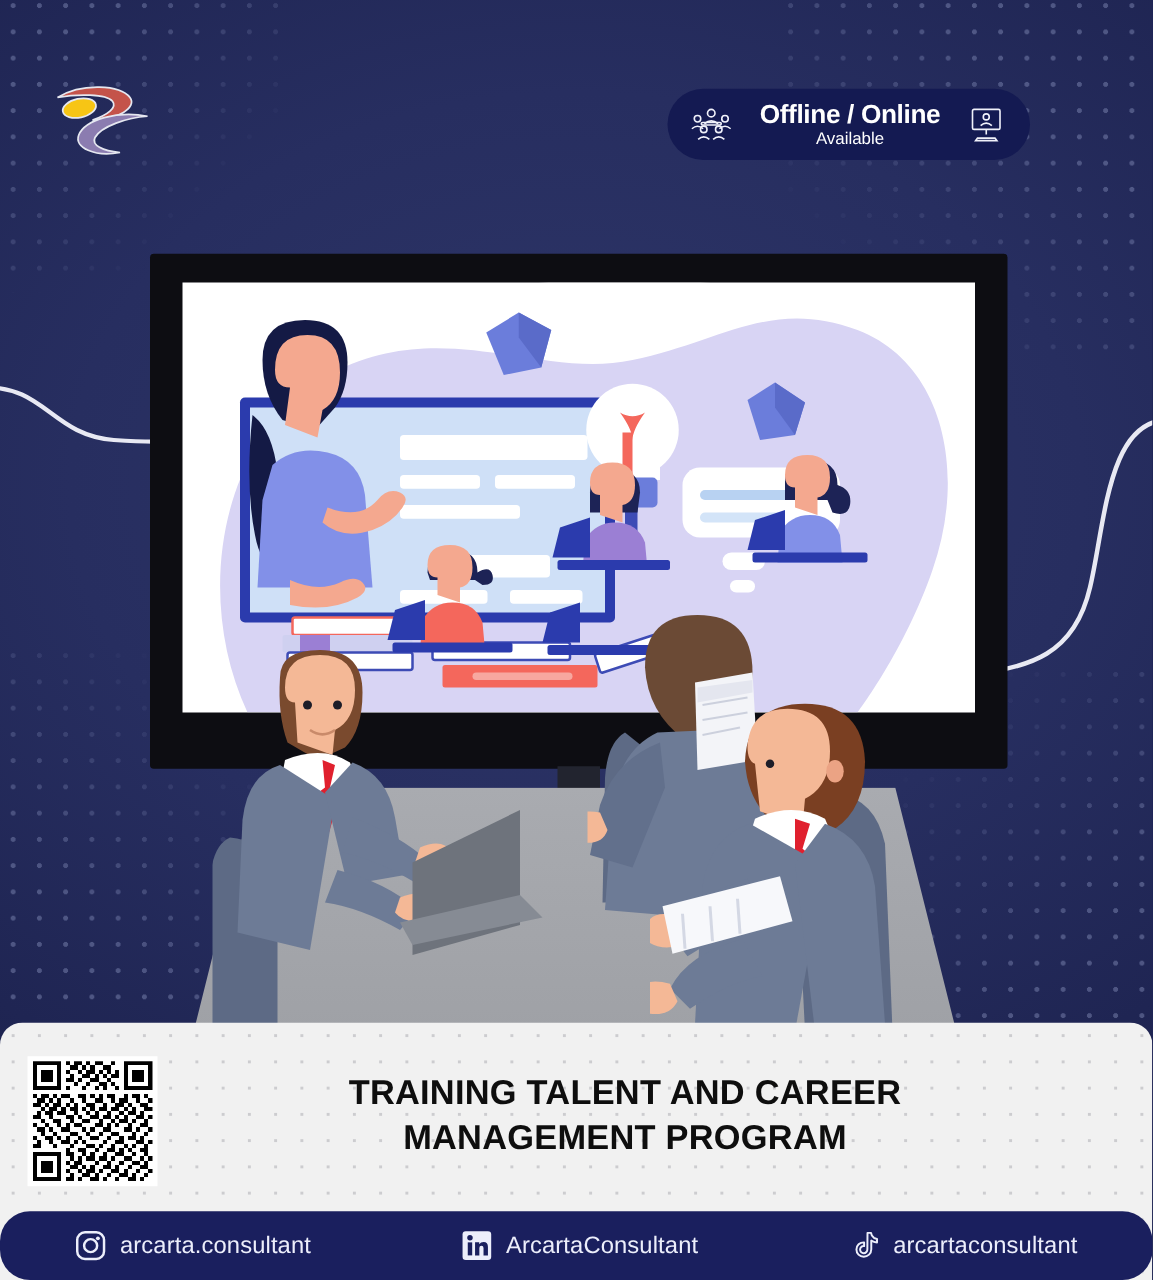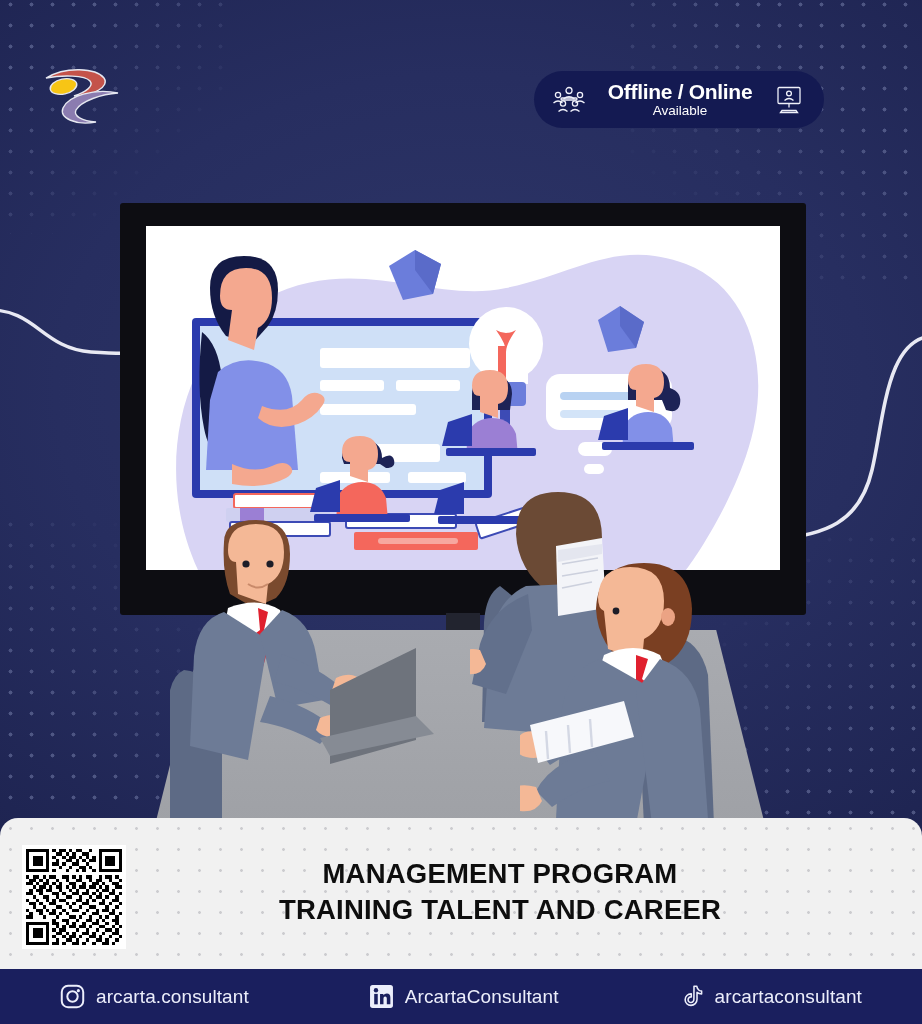--- a/index.html
+++ b/index.html
@@ -94,21 +94,21 @@
   }
   #poster-title {
     position:absolute; left:150px; top:38px; width:700px;
     text-align:center; color:#0e0e0e;
     font-size:27.5px; font-weight:bold; line-height:1.3;
     letter-spacing:0.2px;
   }
   #social-bar {
     position:absolute; left:0; bottom:0; width:922px; height:55px;
     background:#1a1f5e;
-    display:flex; align-items:center; justify-content:space-around;
+    display:flex; align-items:center; justify-content:space-around;border-radius:24px;
   }
   .social-item { display:flex; align-items:center; gap:11px; }
   .social-label { color:#eceefb; font-size:19px; letter-spacing:0.1px; }
   .social-icon { width:25px; height:25px; flex:none; }
 </style>
 </head>
 <body>
 
 <div id="poster">
 
@@ -549,22 +549,22 @@
           <rect x="14" y="28" width="2" height="1"></rect>
             <rect x="17" y="28" width="1" height="1"></rect>
           <rect x="20" y="28" width="1" height="1"></rect>
             <rect x="23" y="28" width="2" height="1"></rect>
           <rect x="26" y="28" width="1" height="1"></rect>
         </g>
       </svg>
     </div>
 
     <div id="poster-title">
+      <div>TRAINING TALENT AND CAREER</div>
       <div>MANAGEMENT PROGRAM</div>
-      <div>TRAINING TALENT AND CAREER</div>
     </div>
 
     <div id="social-bar">
 
       <div class="social-item">
         <svg class="social-icon" viewBox="0 0 24 24">
           <rect x="1.7" y="1.7" width="20.6" height="20.6" rx="6" fill="none" stroke="#eceefb" stroke-width="1.9"></rect>
           <circle cx="12" cy="12" r="5" fill="none" stroke="#eceefb" stroke-width="1.9"></circle>
           <circle cx="17.6" cy="6.4" r="1.5" fill="#eceefb"></circle>
         </svg>

